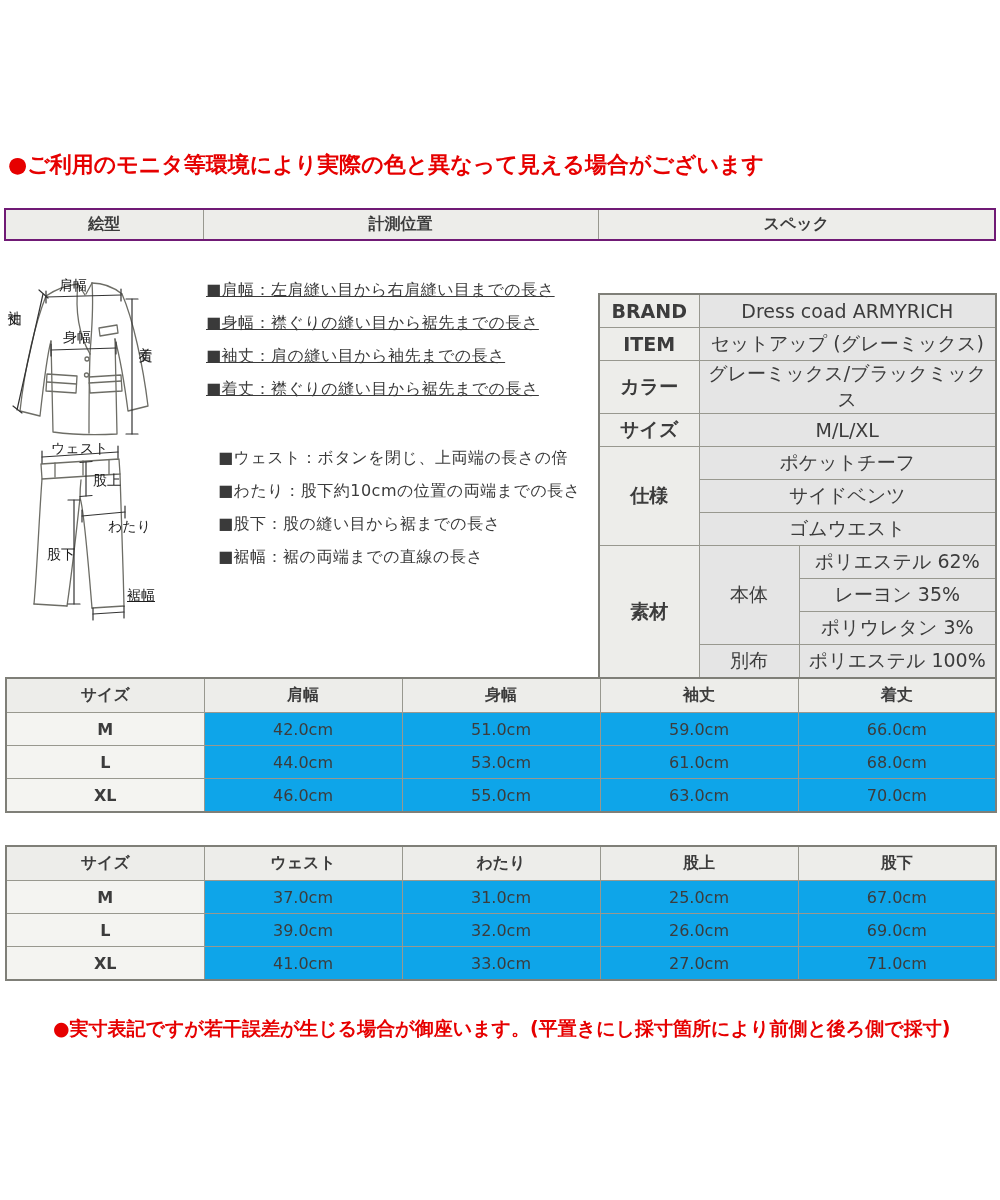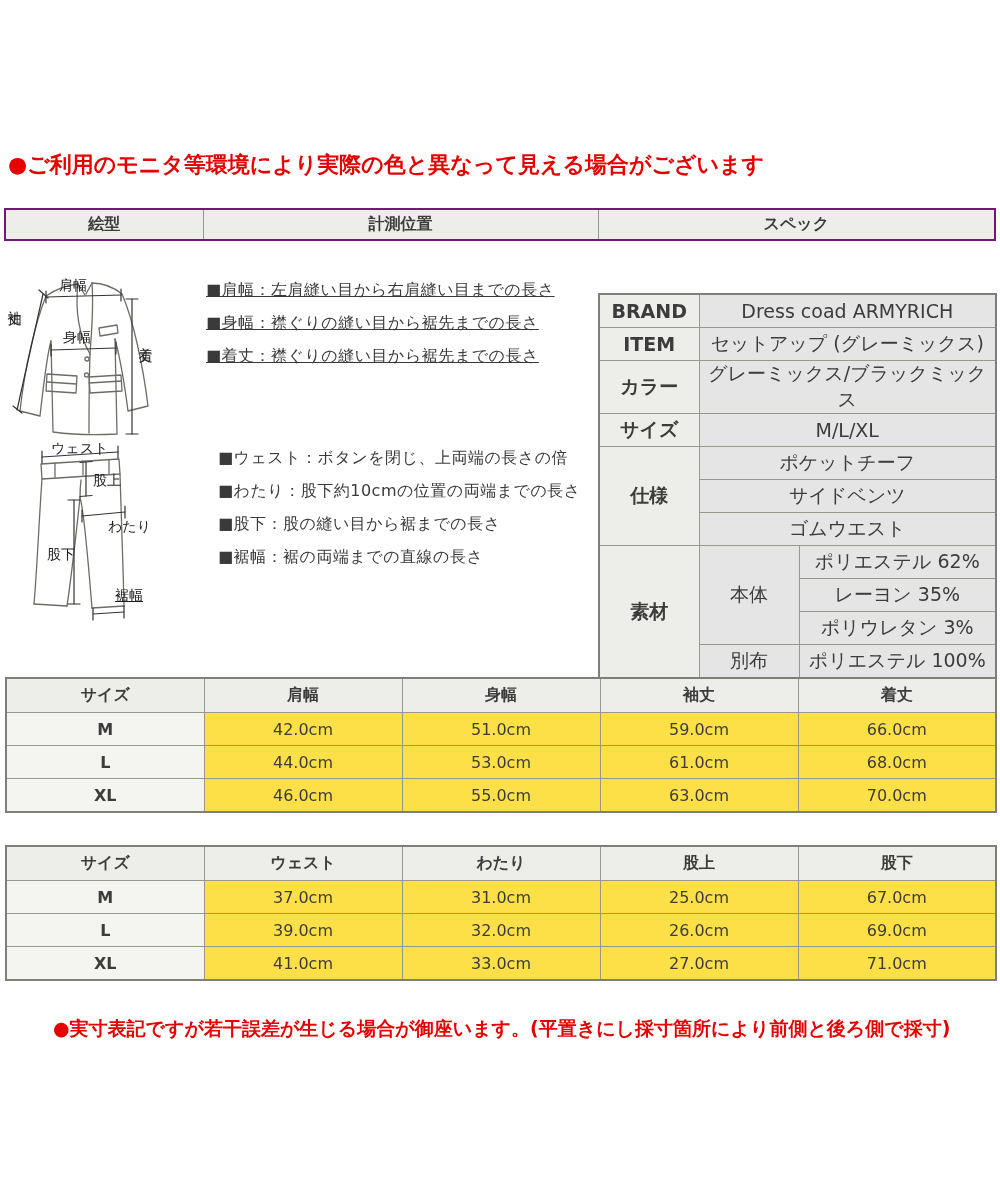--- a/index.html
+++ b/index.html
@@ -20,21 +20,21 @@
     font-size:16px;font-weight:bold;color:#3c3c3c;}
 
   .spec-table{position:absolute;left:598px;top:277px;width:397px;border:2px solid #7f7f78;
     font-size:19px;margin-top:16px;}
   .spec-table th,.spec-table td{border:1px solid #98988f;height:32px;}
   .spec-table th{background:#ededea;font-weight:bold;}
   .spec-table td{background:#e5e5e5;}
 
   .size-table{position:absolute;left:5px;width:990px;border:2px solid #7f7f78;font-size:16px;}
   .size-table th{border:1px solid #98988f;background:#ededea;font-weight:bold;height:33px;}
-  .size-table td{border:1px solid #98988f;background:#fde047;height:32px;}
+  .size-table td{border:1px solid #98988f;background:#0ea5e9;height:32px;}
   .size-table td.size-col{background:#f4f4f1;font-weight:bold;}
   .size-table-jacket{top:677px;}
   .size-table-pants{top:845px;}
 
   .notes{position:absolute;left:206px;width:396px;font-size:16px;color:#3a3a3a;letter-spacing:0.5px;}
   .notes-jacket{top:273px;text-decoration:underline;}
   .notes-pants{top:441px;margin-left:12px;}
   .note-line{height:33px;line-height:33px;white-space:nowrap;}
 
   .figure{position:absolute;}
@@ -136,26 +136,27 @@
         <path d="M63,174 L75,174"></path>
       <path d="M88,184 L119,182"></path>
         <path d="M88,178 L88,190"></path>
         <path d="M119,176 L119,188"></path>
     </g>
   </svg>
   <span class="dlabel" style="left:46px;top:10px;">ウェスト</span>
   <span class="dlabel" style="left:88px;top:42px;">股上</span>
   <span class="dlabel" style="left:103px;top:88px;">わたり</span>
   <span class="dlabel" style="left:42px;top:116px;">股下</span>
-  <span class="dlabel" style="left:110px;top:157px;text-decoration:underline;">裾幅</span>
+  <span class="dlabel" style="left:122px;top:157px;text-decoration:underline;">裾幅</span>
 </div>
 
 <div class="notes notes-jacket">
   <div class="note-line">■肩幅：左肩縫い目から右肩縫い目までの長さ</div>
   <div class="note-line">■身幅：襟ぐりの縫い目から裾先までの長さ</div>
+  <div class="note-line">■袖丈：肩の縫い目から袖先までの長さ</div>
   <div class="note-line">■着丈：襟ぐりの縫い目から裾先までの長さ</div>
 </div>
 
 <div class="notes notes-pants">
   <div class="note-line">■ウェスト：ボタンを閉じ、上両端の長さの倍</div>
   <div class="note-line">■わたり：股下約10cmの位置の両端までの長さ</div>
   <div class="note-line">■股下：股の縫い目から裾までの長さ</div>
   <div class="note-line">■裾幅：裾の両端までの直線の長さ</div>
 </div>
 

